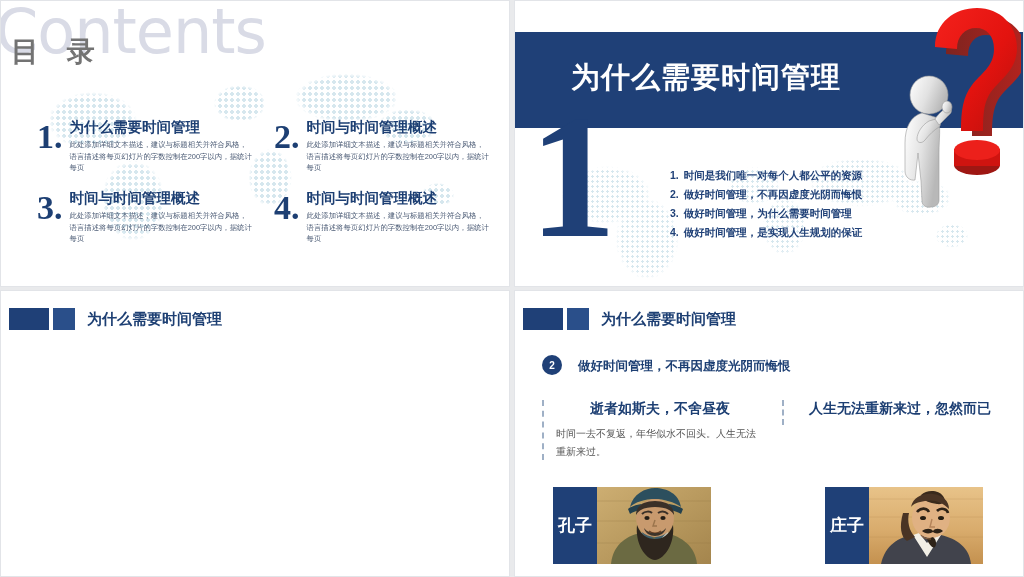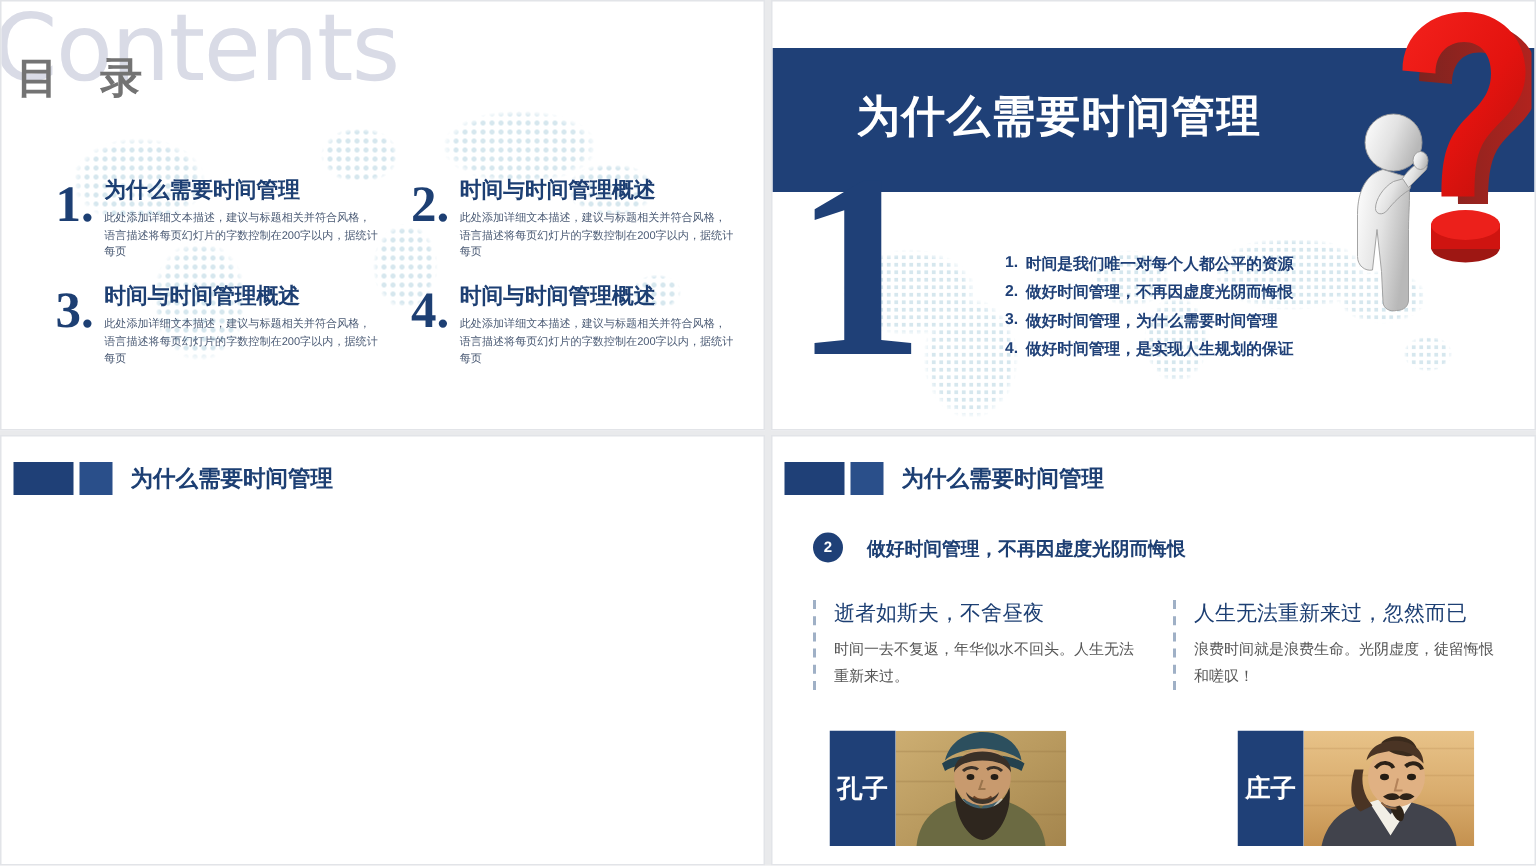--- a/index.html
+++ b/index.html
@@ -116,21 +116,21 @@
     display:flex;align-items:center;justify-content:center;
   }
   .s4-badge-txt{
     position:absolute;left:578px;top:358px;
     font-size:12.5px;font-weight:bold;color:#1d3f73;
   }
   .quote-col{position:absolute;top:400px;width:222px;padding-left:12px;
     border-left:2px dashed #9fb0c6;box-sizing:border-box;}
   .quote-col.left{left:542px;}
   .quote-col.right{left:782px;}
-  .q-title{font-size:14px;font-weight:normal;color:#1d3f73;margin-bottom:7px;white-space:nowrap;}
+  .q-title{font-size:14px;font-weight:bold;color:#1d3f73;margin-bottom:7px;white-space:nowrap;text-align:center;}
   .q-desc{font-size:10px;line-height:1.75;color:#555;}
   .person{position:absolute;top:487px;width:158px;height:77px;display:flex;overflow:hidden;}
   .person.left{left:553px;}
   .person.right{left:793px;margin-left:32px;}
   .person .name{
     flex:0 0 44px;background:#1f4077;color:#fff;
     display:flex;align-items:center;justify-content:center;
     font-size:17px;font-weight:bold;line-height:1.05;text-align:center;
     letter-spacing:0;
   }
@@ -269,21 +269,20 @@
 <div style="position:absolute;left:0;top:0;width:1024px;height:577px;pointer-events:none">
   <div class="s4-badge">2</div>
   <div class="s4-badge-txt">做好时间管理，不再因虚度光阴而悔恨</div>
 
   <div class="quote-col left">
     <div class="q-title">逝者如斯夫，不舍昼夜</div>
     <div class="q-desc">时间一去不复返，年华似水不回头。人生无法重新来过。</div>
   </div>
   <div class="quote-col right">
     <div class="q-title">人生无法重新来过，忽然而已</div>
-    <div class="q-desc">浪费时间就是浪费生命。光阴虚度，徒留悔恨和嗟叹！</div>
   </div>
 
   <div class="person left">
     <div class="name">孔子</div>
     <div class="pic">
       <svg viewBox="0 0 114 77" width="114" height="77" preserveAspectRatio="none">
         <defs>
           <linearGradient id="silk1" x1="0" y1="0" x2="1" y2="1">
             <stop offset="0%" stop-color="#cdae72"></stop>
               <stop offset="50%" stop-color="#b99a5f"></stop>

